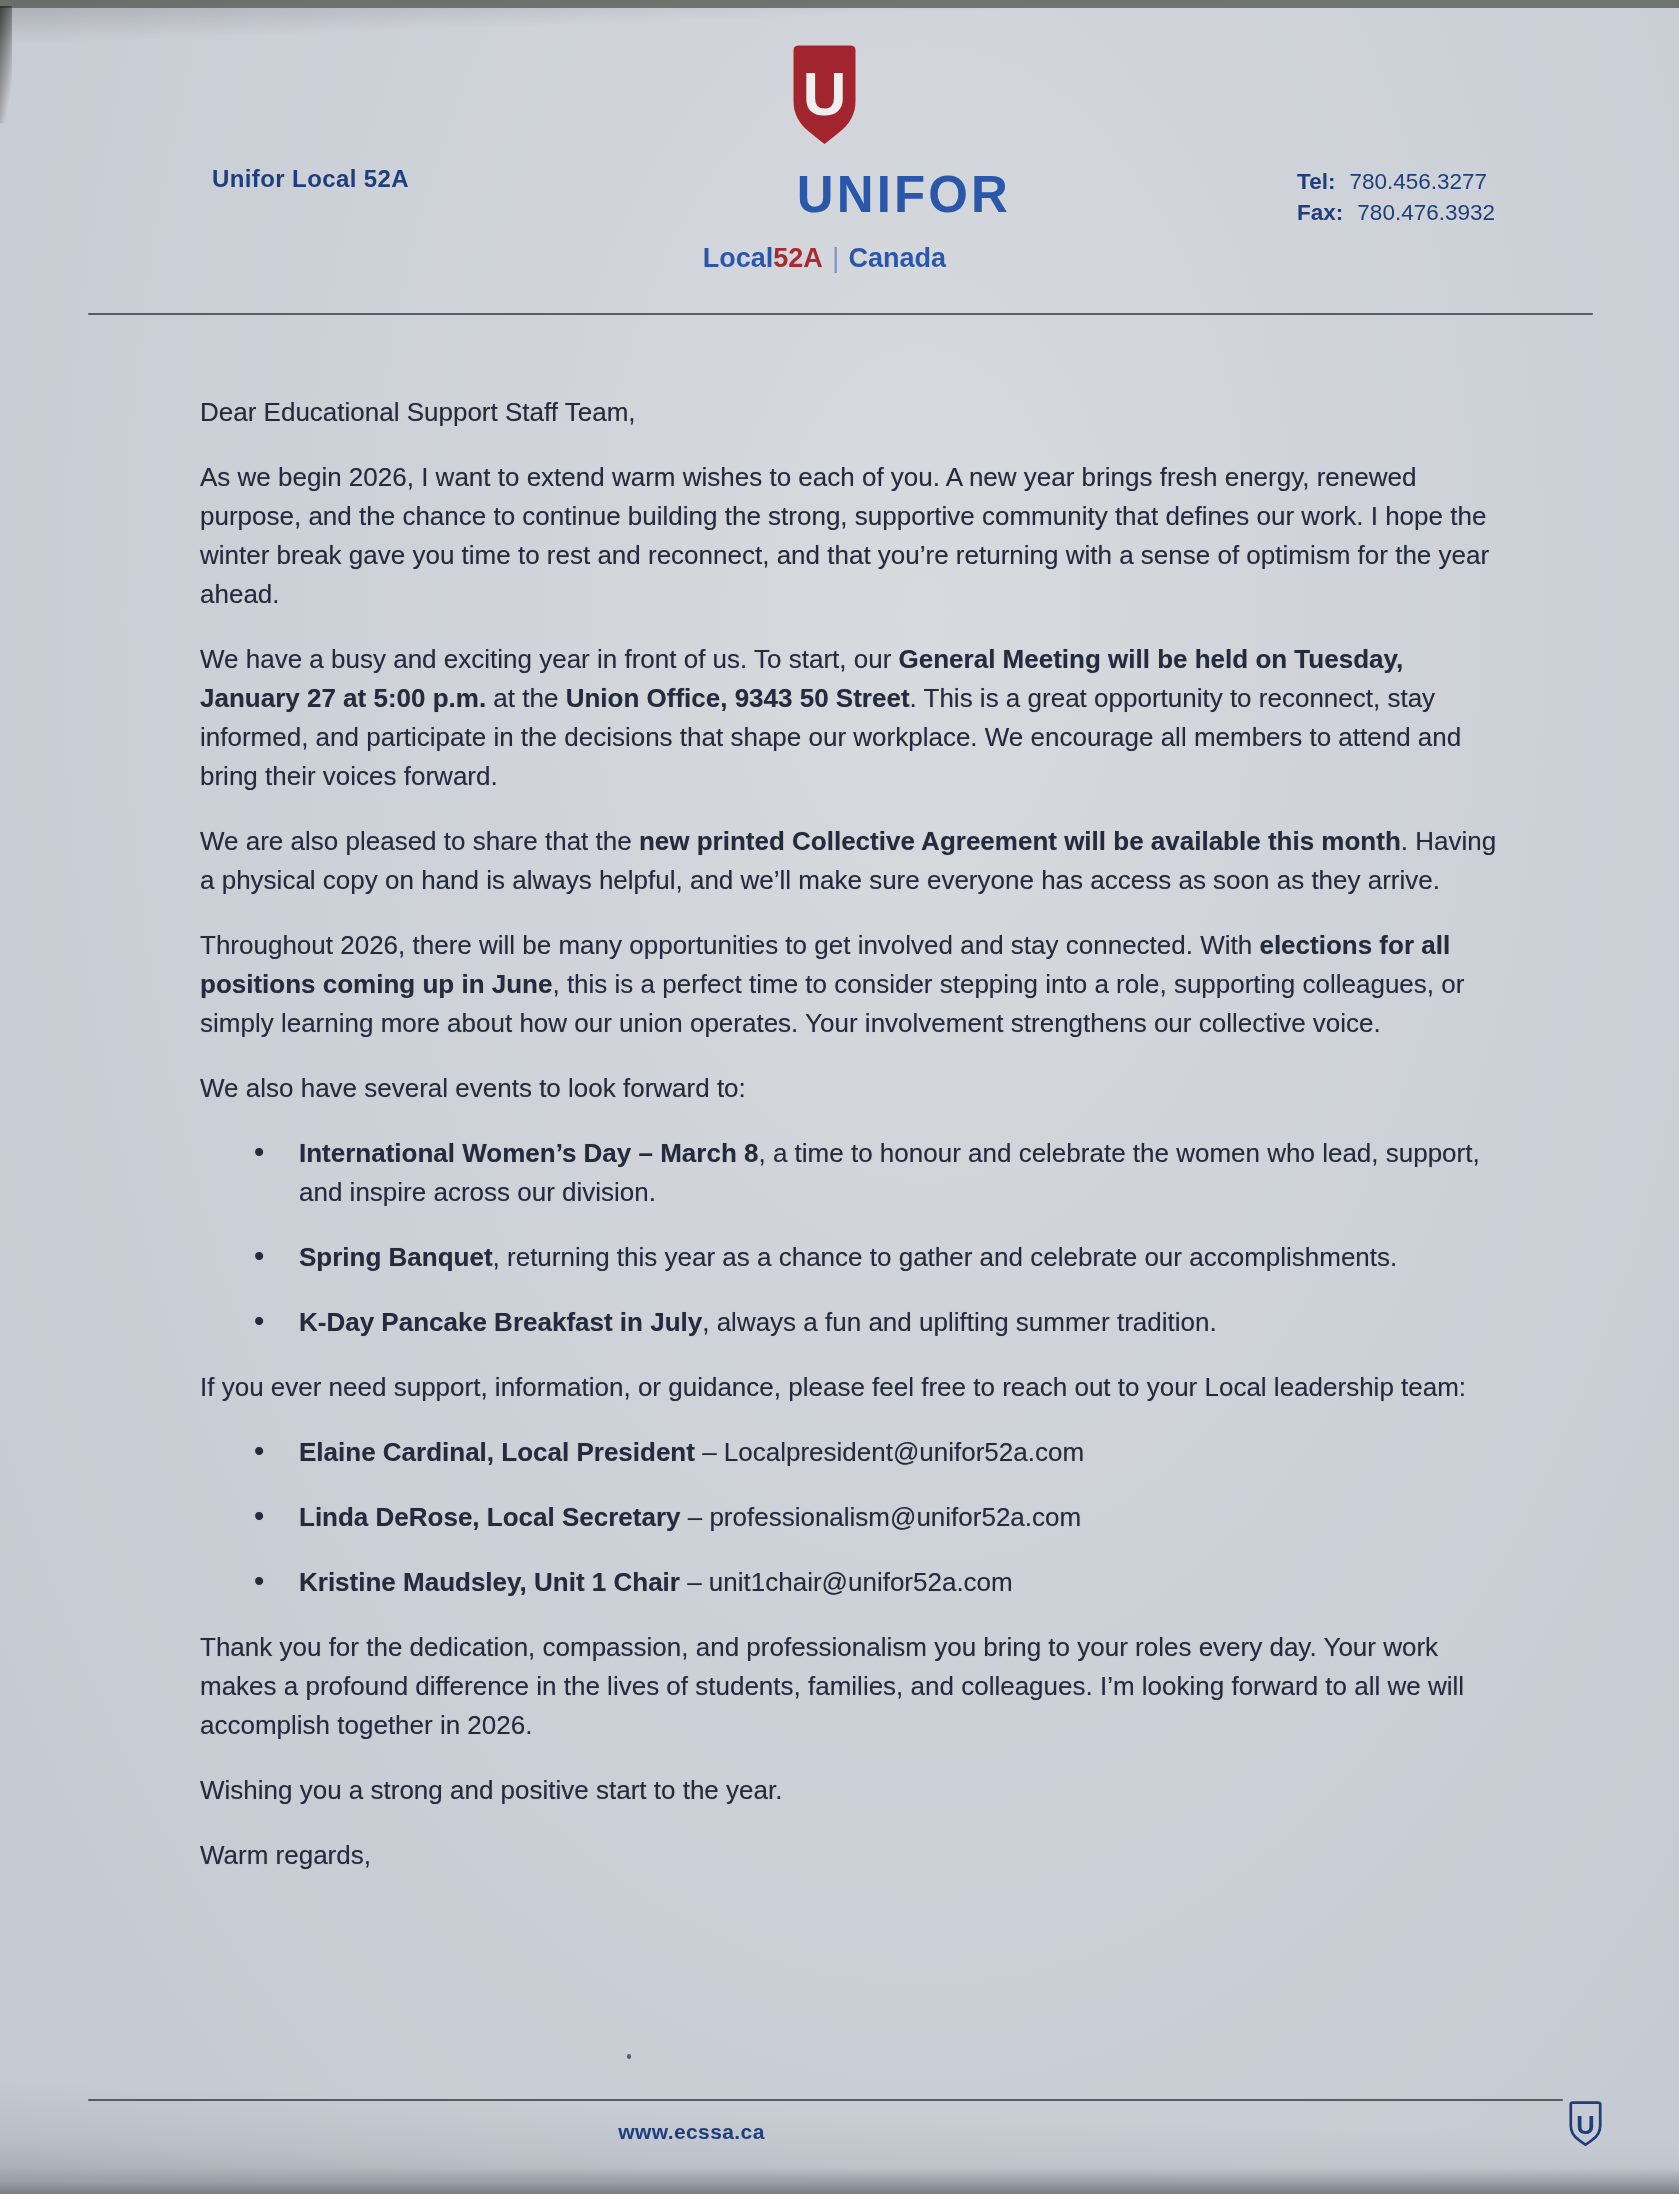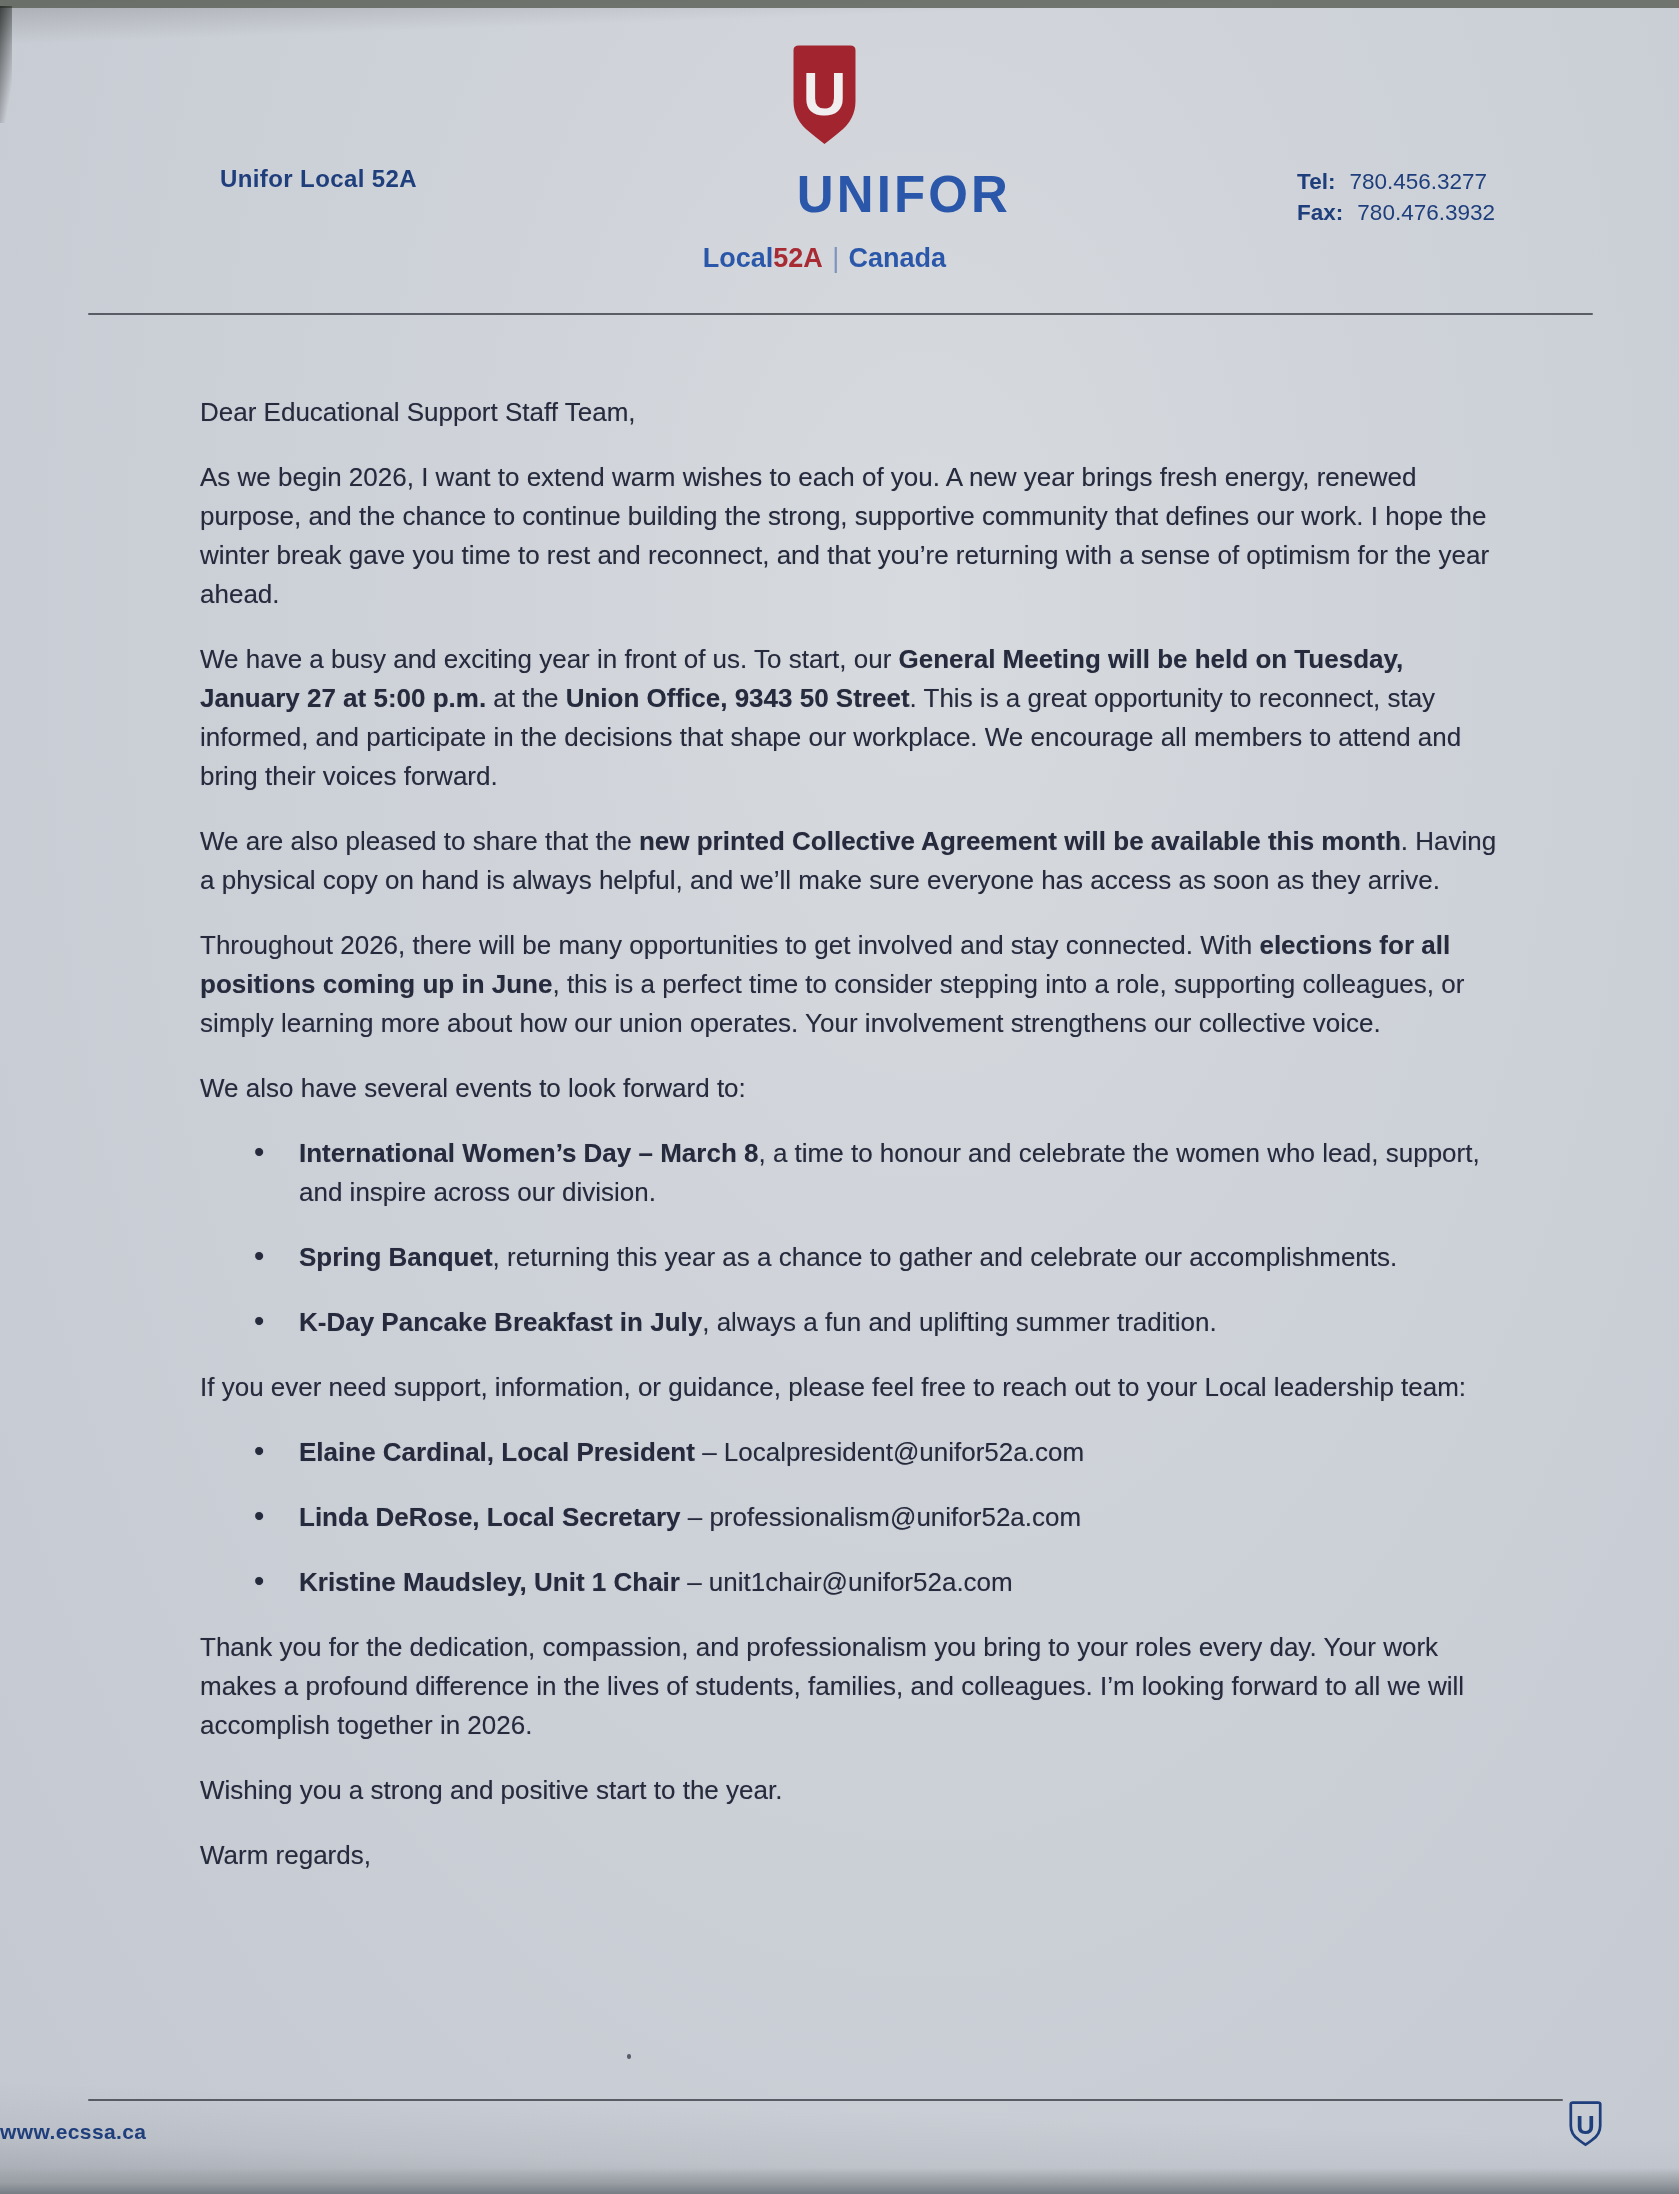--- a/index.html
+++ b/index.html
@@ -13,21 +13,21 @@
   }
   
   .strip-top { position:absolute; top:0; left:0; width:100%; height:7.8px; background:#5f645c; opacity:.85; }
   .corner-shadow { position:absolute; top:6.2px; left:0; width:12.4px; height:117px;
     background:linear-gradient(100deg, rgba(25,28,25,.75), rgba(25,28,25,0) 80%); }
   .strip-bottom { position:absolute; bottom:0; left:0; width:100%; height:26.4px;
     background:linear-gradient(rgba(120,126,132,0), #9aa0a6 55%, #767d84 100%); }
   .speck { position:absolute; width:3.9px; height:4.7px; border-radius:50%; background:#3c3f4c; opacity:.8; }
 
   
-  .local-name { position:absolute; top:165px; left:220px; font-size:24px; font-weight:bold;
+  .local-name { position:absolute; top:165px; left:212px; font-size:24px; font-weight:bold;
     color:#1e3e7c; letter-spacing:0.4px; }
   .logo { position:absolute; top:44px; left:calc(50% - 15.6px); transform:translateX(-50%);
     width:373px; text-align:center; }
   .logo svg.shield { display:block; margin:0 auto; }
   .brand { font-size:51px; font-weight:bold; color:#2a57a9; letter-spacing:3.1px; margin-top:11px;text-align:right; }
   .logo-sub { font-size:27px; font-weight:bold; margin-top:19px; }
   .logo-sub .blue { color:#2a57a9; }
   .logo-sub .red { color:#a82a33; }
   .logo-sub .divider { color:#7e93bd; padding:0 9.3px; font-weight:normal; }
   .contact { position:absolute; top:166px; right:185px; font-size:22.5px; line-height:31px;
@@ -43,21 +43,21 @@
     font-size:26px; line-height:39px; color:#262a3d;
     text-shadow:0 0 0.8px rgba(38,42,61,.35); }
   main p { margin:0 0 26px; }
   main b { font-weight:bold; }
   main ul { list-style:none; margin:3.1px 0 26px; padding:0 0 0 54px; }
   main li { position:relative; padding-left:45px; margin-bottom:26px; }
   main li:last-child { margin-bottom:0; }
   main li::before { content:"•"; position:absolute; left:0; top:-1.6px; font-size:29.5px; }
 
   
-  .footer-site { position:absolute; top:2120px; left:0; width:1383px; 
+  .footer-site { position:absolute; top:2120px; left:0; width:1383px; text-align:center;
     font-size:21px; font-weight:bold; color:#1e3e7c; letter-spacing:0.4px; }
   .footer-mark { position:absolute; top:2101px; right:75px; }
 </style>
 </head>
 <body>
 
 <div class="page">
   <div class="strip-top"></div>
   <div class="corner-shadow"></div>
 

